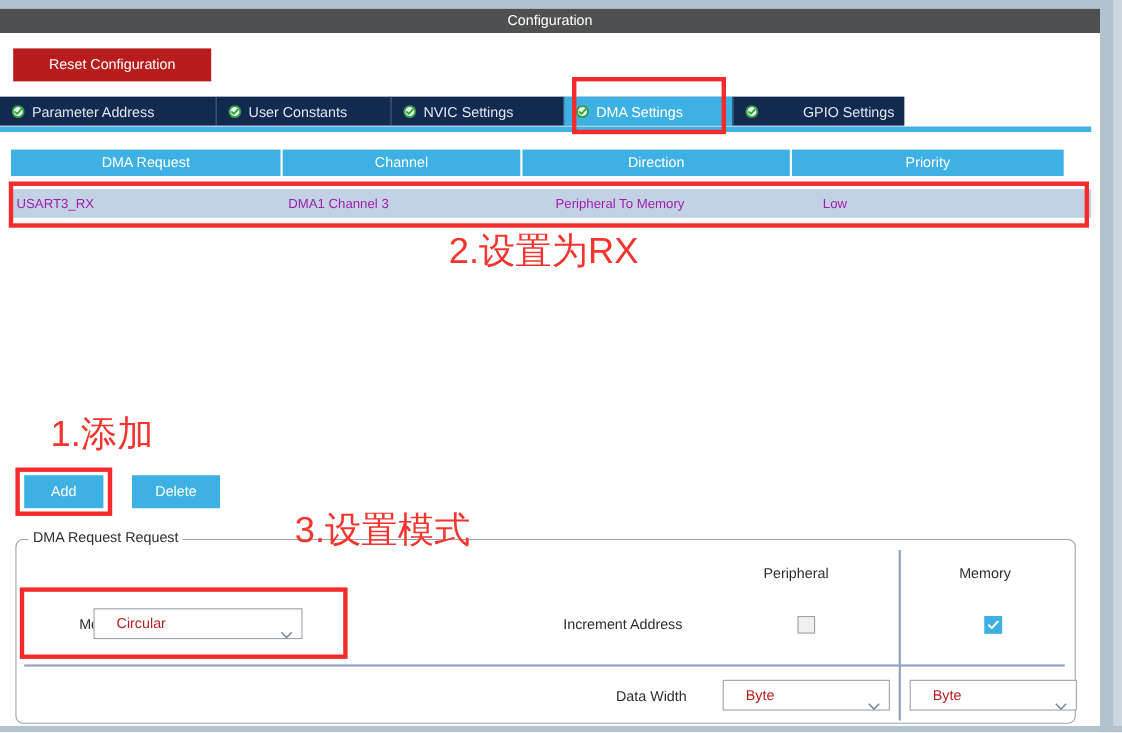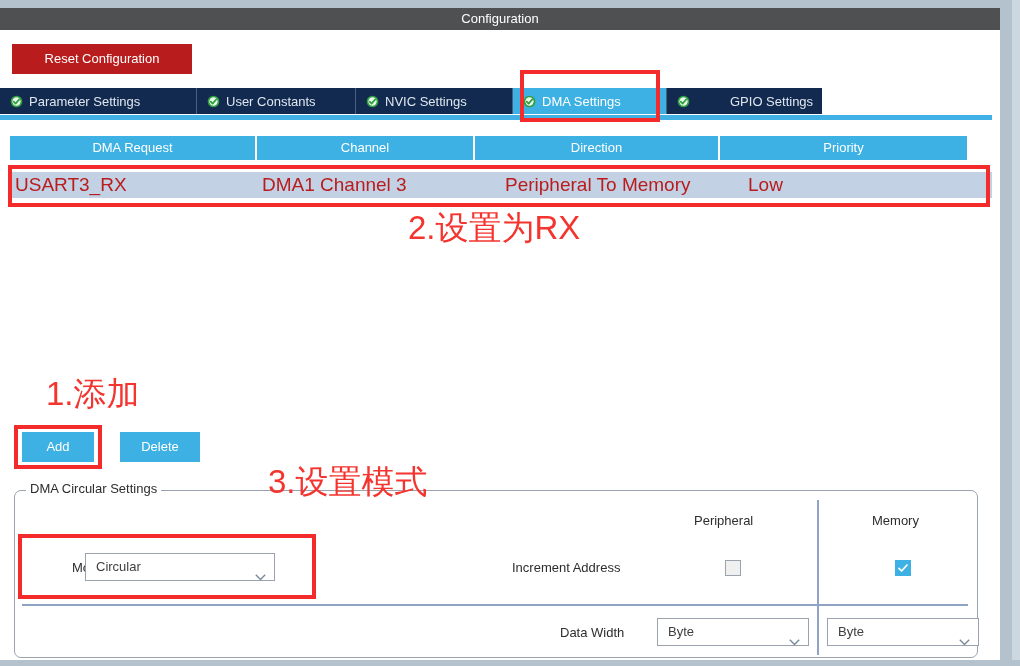--- a/index.html
+++ b/index.html
@@ -138,23 +138,23 @@
   .tbl-body-wrap {
     position: relative;
     margin-top: 12px;
   }
   .tbl-row {
     display: flex;
     height: 26px;
     background: #c2d2e4;
   }
   .tbl-row .td {
-    font-size: 19px;
+    font-size: 12px;
     line-height: 26px;
-    color: #b91c1c;
+    color: #a21caf;
     padding-left: 5px;
     box-sizing: border-box;
     overflow: hidden;
     white-space: nowrap;
   }
 
   
   .btn-blue {
     position: absolute;
     height: 30px;
@@ -228,24 +228,24 @@
     border: 1px solid #3db1e3;
   }
 
   
   .sel {
     position: absolute;
     height: 28px;
     box-sizing: border-box;
     border: 1px solid #9aa3ad;
     background: #ffffff;
-    color: #404040;
+    color: #b91c1c;
     font-size: 13px;
     line-height: 26px;
-    padding-left: 10px;
+    padding-left: 20px;
     cursor: pointer;
   }
   .sel .caret {
     position: absolute;
     right: 8px; top: 10px;
     width: 11px; height: 7px;
   }
   #sel-mode   { left: 85px;  top: 553px; width: 190px; }
   #sel-pw     { left: 657px; top: 618px; width: 152px; }
   #sel-mw     { left: 827px; top: 618px; width: 152px; }
@@ -292,21 +292,21 @@
     <div class="tabbar-bg"></div>
 
     <div class="tab first" style="left:0px;width:196px;">
       <span class="chk">
         <svg viewBox="0 0 16 16" width="13" height="13">
             <circle cx="8" cy="8" r="7.2" fill="#2f9e3f"></circle>
             <circle cx="8" cy="8" r="5.1" fill="#e9f7ea"></circle>
             <path d="M4.6 8.2 L6.9 10.6 L11.4 5.4" stroke="#2f9e3f" stroke-width="2" fill="none" stroke-linecap="round" stroke-linejoin="round"></path>
           </svg>
       </span>
-      <span>Parameter Settings</span>
+      <span>Parameter Address</span>
     </div>
 
     <div class="tab" style="left:196px;width:159px;">
       <span class="chk">
         <svg viewBox="0 0 16 16" width="13" height="13">
             <circle cx="8" cy="8" r="7.2" fill="#2f9e3f"></circle>
             <circle cx="8" cy="8" r="5.1" fill="#e9f7ea"></circle>
             <path d="M4.6 8.2 L6.9 10.6 L11.4 5.4" stroke="#2f9e3f" stroke-width="2" fill="none" stroke-linecap="round" stroke-linejoin="round"></path>
           </svg>
       </span>
@@ -368,21 +368,21 @@
   </div>
 
   <div class="btn-blue" id="btn-add">
     <span>Add</span>
   </div>
   <div class="btn-blue" id="btn-del">
     <span>Delete</span>
   </div>
 
   <div class="groupbox"></div>
-  <div class="groupbox-title">DMA Circular Settings</div>
+  <div class="groupbox-title">DMA Request Request</div>
   <div class="gb-sep"></div>
   <div class="gb-vline"></div>
 
   <div class="lbl" id="lbl-peripheral">Peripheral</div>
   <div class="lbl" id="lbl-memory">Memory</div>
   <div class="lbl" id="lbl-increment">Increment Address</div>
   <div class="lbl" id="lbl-datawidth">Data Width</div>
   <div class="lbl" id="lbl-mode">Mode</div>
 
   <div class="sel" id="sel-mode">

